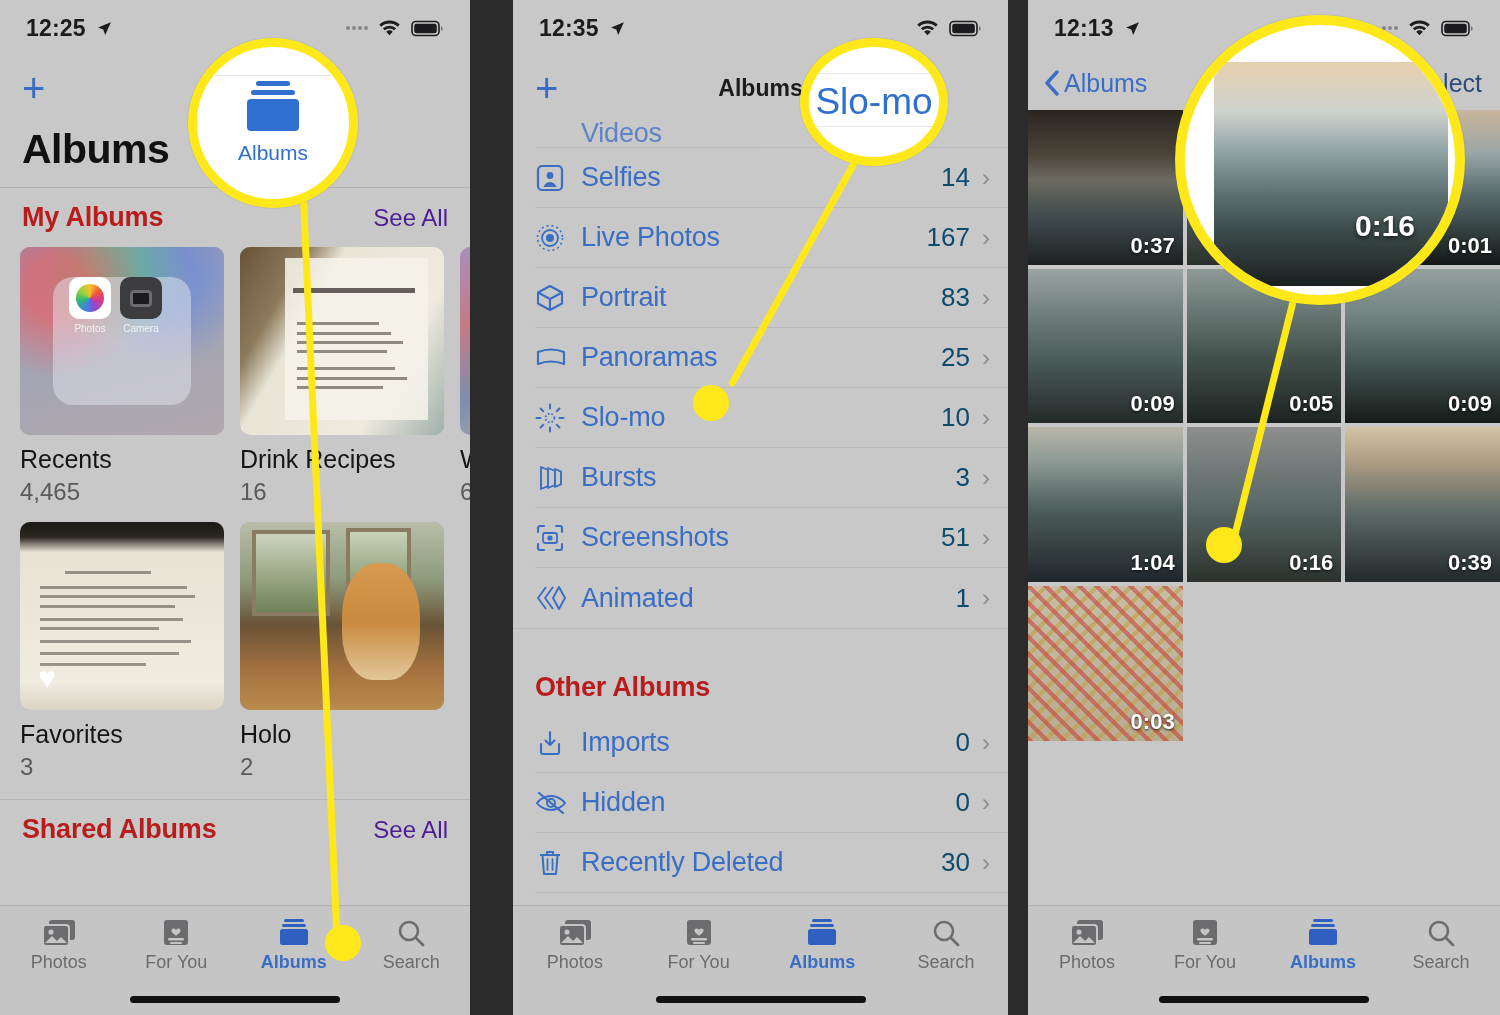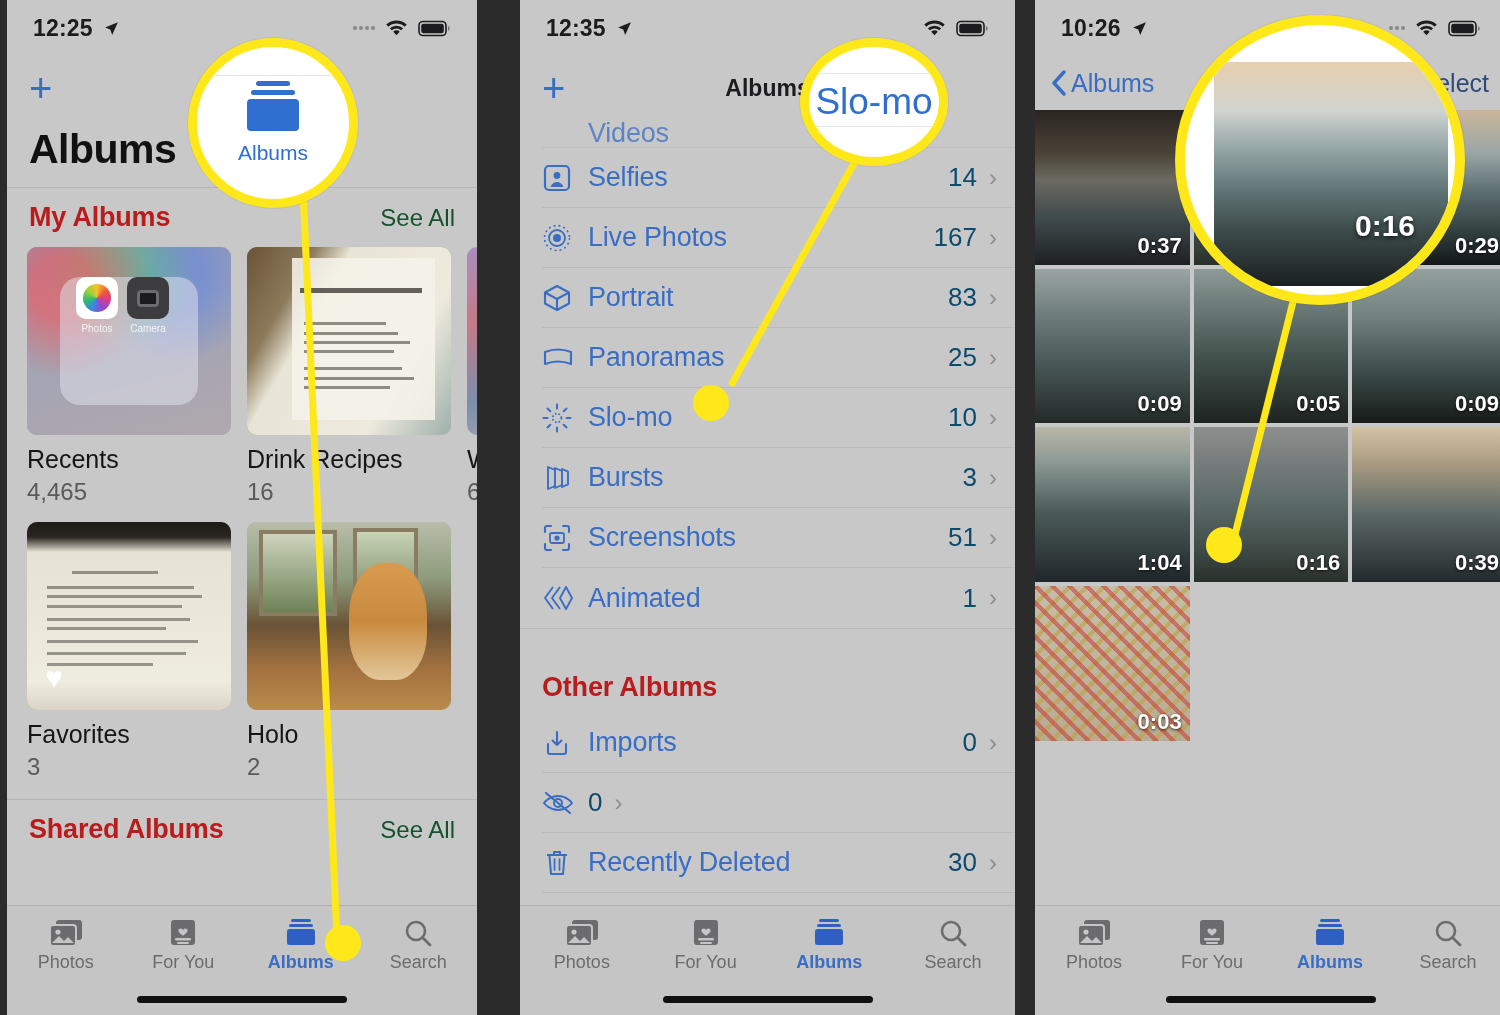--- a/index.html
+++ b/index.html
@@ -6,21 +6,21 @@
   * { box-sizing: border-box; margin: 0; padding: 0; }
   html, body {
     width: 1500px; height: 1015px;
     background: #2b2b2b;
     font-family: "Liberation Sans", sans-serif;
     overflow: hidden;
   }
   .stage { position: relative; width: 1500px; height: 1015px; background: #2b2b2b; }
 
   
-  .panel { position: absolute; top: 0; height: 1015px; overflow: hidden; background: #c8c8c8; margin-left: 7px; }
+  .panel { position: absolute; top: 0; height: 1015px; overflow: hidden; background: #c8c8c8; }
   #panel1 { left: 0;    width: 470px; }
   #panel2 { left: 513px; width: 495px; }
   #panel3 { left: 1028px; width: 472px; }
 
   
   .statusbar {
     position: relative; height: 56px;
     display: flex; align-items: center; justify-content: space-between;
     padding: 0 26px 0 26px;
   }
@@ -42,21 +42,21 @@
   .back .chev { margin-right:4px; display:inline-block; }
   .selectbtn { color:#2d4a78; font-size:25px; }
 
   
   .sechead {
     display:flex; align-items:baseline; justify-content:space-between;
     padding: 14px 22px 10px; border-top: 1px solid #b4b4b4;
   }
   .sechead.noline { border-top: none; }
   .sechead h2 { font-size:27px; font-weight:700; color:#b91c1c; letter-spacing:-.2px; }
-  .seeall { font-size:24px; color:#14532d; }
+  .seeall { font-size:24px; color:#4c1d95; }
 
   
   .albumgrid { display:flex; gap:16px; padding: 4px 0 0 20px; }
   .album { width: 204px; flex: 0 0 204px; }
   .album .thumb {
     width:204px; height:188px; border-radius:10px; overflow:hidden;
     background:#9aa0a6; position:relative;
   }
   .album .name { font-size:25px; color:#151515; margin-top:10px; white-space:nowrap; overflow:hidden; }
   .album .count { font-size:24px; color:#5a5a5a; margin-top:4px; }
@@ -501,20 +501,21 @@
       </div>
 
       <div class="lrow">
         <span class="ico">
           <svg class="i" width="32" height="30" viewBox="0 0 32 30">
               <path d="M2 15s5-7 14-7 14 7 14 7-5 7-14 7S2 15 2 15z" fill="none" stroke="#3a6ec4" stroke-width="2"></path>
               <circle cx="16" cy="15" r="4" fill="none" stroke="#3a6ec4" stroke-width="2"></circle>
               <path d="M4 5 28 25" stroke="#3a6ec4" stroke-width="2.2" stroke-linecap="round"></path>
             </svg>
         </span>
+        <span class="lbl">Hidden</span>
         <span class="cnt">0</span>
         <span class="chev">›</span>
       </div>
 
       <div class="lrow">
         <span class="ico">
           <svg class="i" width="30" height="30" viewBox="0 0 30 30">
               <path d="M5 7h20M12 4h6v3h-6z" fill="none" stroke="#3a6ec4" stroke-width="2" stroke-linejoin="round"></path>
               <path d="M7.5 7.5 9 26h12l1.5-18.5" fill="none" stroke="#3a6ec4" stroke-width="2" stroke-linejoin="round"></path>
               <path d="M12.5 11v11M17.5 11v11" stroke="#3a6ec4" stroke-width="1.7" stroke-linecap="round"></path>
@@ -571,21 +572,21 @@
         </div>
       </div>
       <div class="homebar"></div>
     </div>
   </div>
 
   <div class="panel" id="panel3">
 
     <div class="statusbar">
       <div>
-        <span class="status-time">10:26</span>
+        <span class="status-time">12:13</span>
         <span class="status-loc">
           <svg class="i" width="17" height="17" viewBox="0 0 24 24">
               <path d="M21 3 3 10.5l7.2 2.8L13 21z" fill="#1c1c1e"></path>
             </svg>
         </span>
       </div>
       <div class="status-right">
         <span class="sig-dots">
             <i></i>
             <i></i>
@@ -622,21 +623,21 @@
       <div class="cell">
           <div class="inner sea1"></div>
           <span class="dur">0:37</span>
         </div>
       <div class="cell">
           <div class="inner sea2"></div>
           <span class="dur">0:16</span>
         </div>
       <div class="cell">
           <div class="inner sea3"></div>
-          <span class="dur">0:29</span>
+          <span class="dur">0:01</span>
         </div>
       <div class="cell">
           <div class="inner sea4"></div>
           <span class="dur">0:09</span>
         </div>
       <div class="cell">
           <div class="inner sea5"></div>
           <span class="dur">0:05</span>
         </div>
       <div class="cell">

